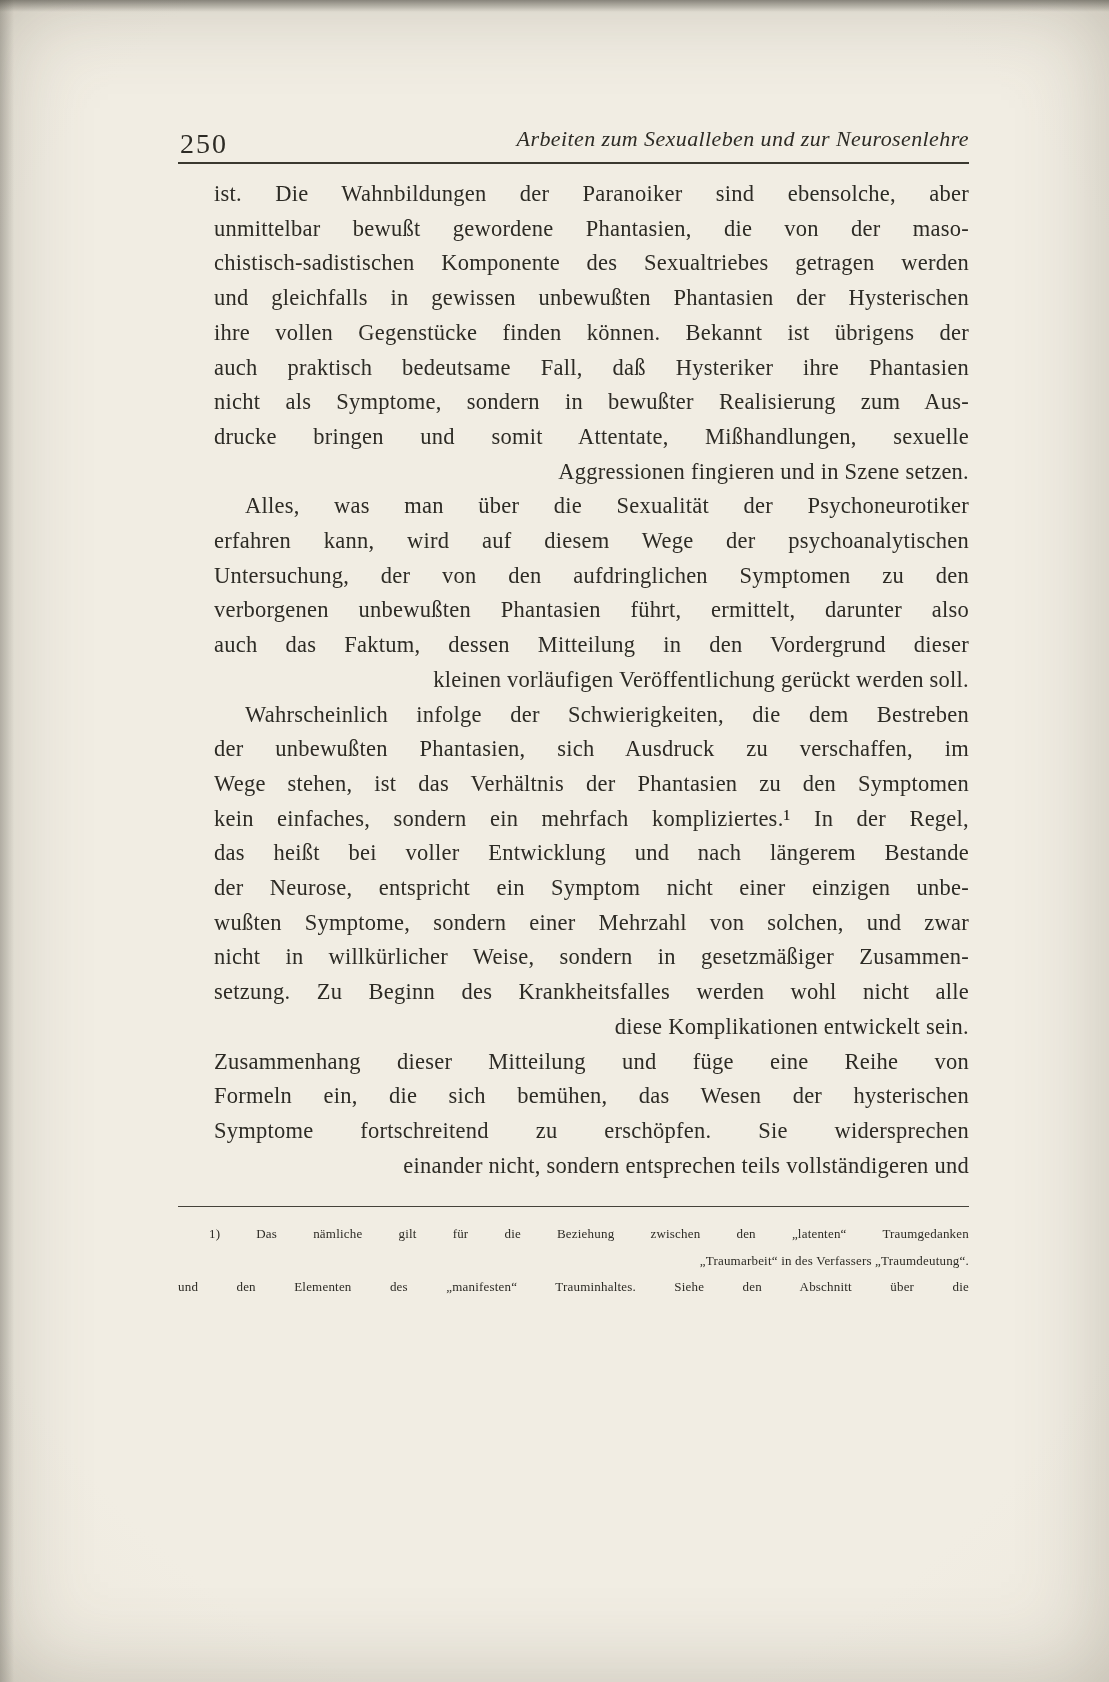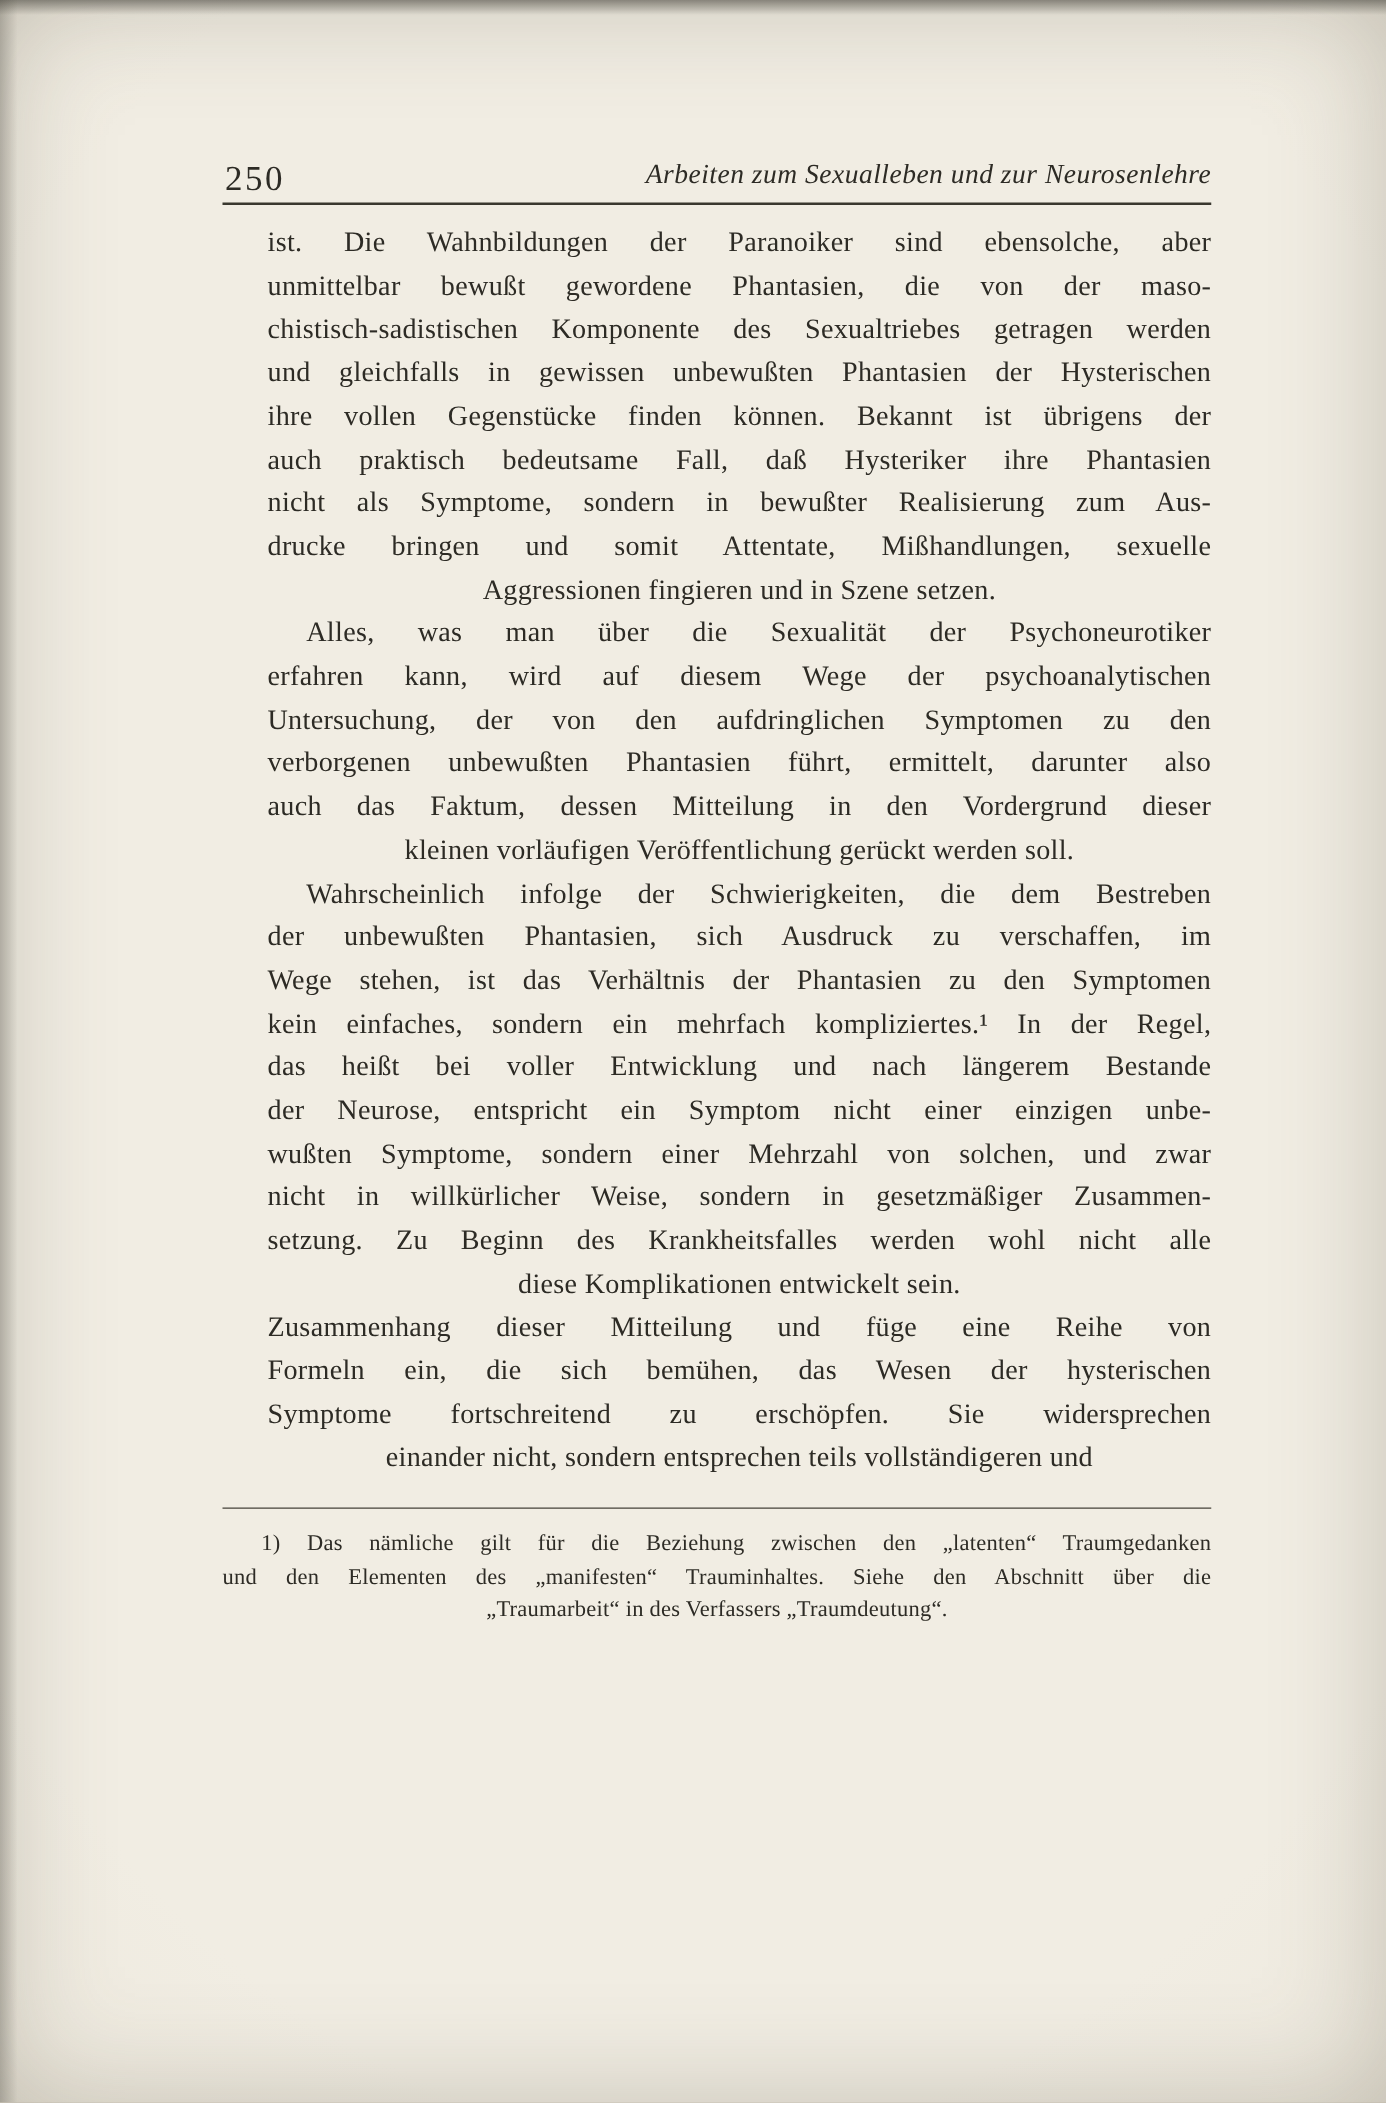--- a/index.html
+++ b/index.html
@@ -34,24 +34,24 @@
   .running-title {
     position:absolute; left:0; right:0; top:0; text-align:right;
     font-style:italic; font-size:22px; letter-spacing:.4px;
   }
   .header-rule { border:0; border-top:2.5px solid #3a382f; margin:4px 0 0 0; }
   .body-text { margin-top:13px; font-size:22.5px; letter-spacing:.25px;margin-left:36px; }
   .line {
     line-height:34.7px;
     text-align:justify; text-align-last:justify;
   }
-  .line.last { text-align:center; text-align-last:auto; }
+  .line.last { text-align:right; text-align-last:auto; }
   .line.indent { text-indent:31px; }
   .footnote-rule { border:0; border-top:1.5px solid #45423a; margin:23px 0 0 0; }
-  .footnote { margin-top:14px; font-size:18px; letter-spacing:.2px; }
+  .footnote { margin-top:14px; font-size:13px; letter-spacing:.2px; }
   .footnote .line { line-height:26.5px; }
 </style>
 </head>
 <body>
 
 <div class="page">
   <div class="content">
 
     <div class="header">
       <span class="page-number">250</span>
@@ -97,18 +97,18 @@
           <div class="line">Formeln ein, die sich bemühen, das Wesen der hysterischen</div>
           <div class="line">Symptome fortschreitend zu erschöpfen. Sie widersprechen</div>
           <div class="line last">einander nicht, sondern entsprechen teils vollständigeren und</div>
         </div>
       </div>
 
     <hr class="footnote-rule">
 
     <div class="footnote">
         <div class="line indent">1) Das nämliche gilt für die Beziehung zwischen den „latenten“ Traumgedanken</div>
+        <div class="line last">„Traumarbeit“ in des Verfassers „Traumdeutung“.</div>
         <div class="line">und den Elementen des „manifesten“ Trauminhaltes. Siehe den Abschnitt über die</div>
-        <div class="line last">„Traumarbeit“ in des Verfassers „Traumdeutung“.</div>
       </div>
 
   </div>
 </div>
 
 </body></html>

